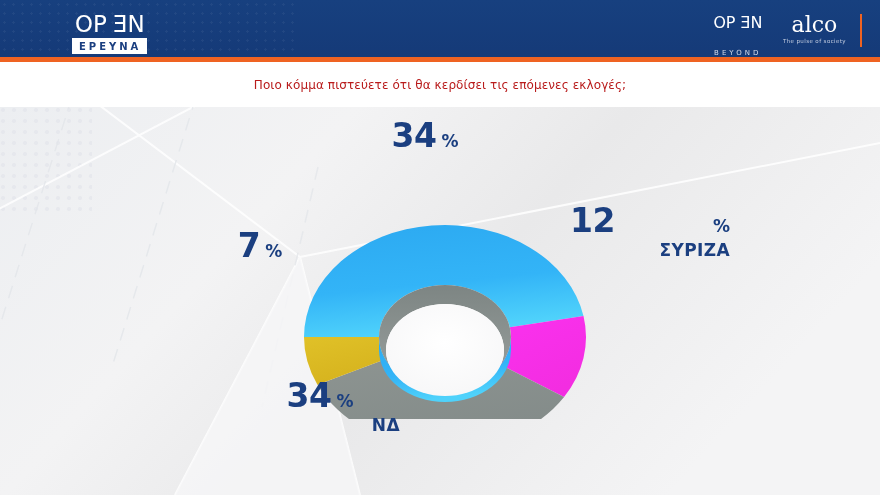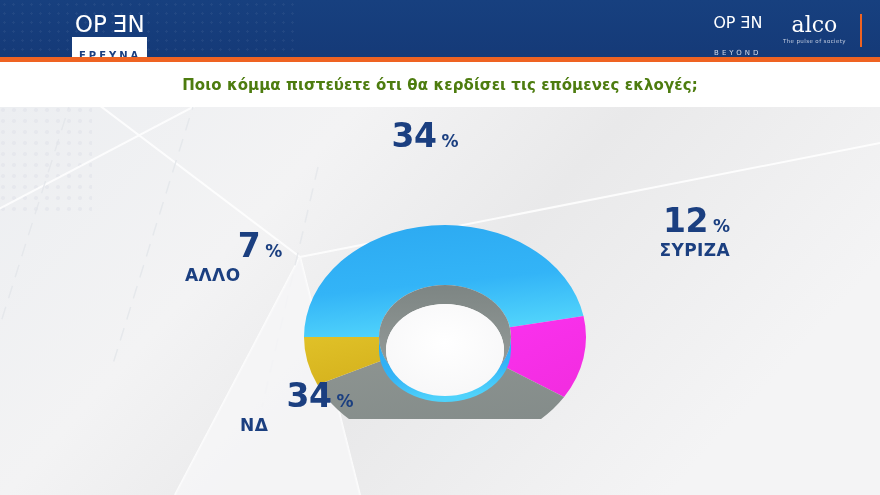--- a/index.html
+++ b/index.html
@@ -64,21 +64,21 @@
   .logo-open-word .o-flip { display: inline-block; transform: scaleX(-1); }
   .logo-open-word .e-glyph { display: inline-block; transform: scaleX(-1); }
   .logo-ereyna-box {
     margin-top: 2px;
     display: inline-block;
     background: #ffffff;
     color: #1b3f80;
     font-size: 10px;
     font-weight: 700;
     letter-spacing: 3px;
-    padding: 14px 6px 2px 7px;
+    padding: 4px 6px 2px 7px;
     line-height: 10px;
   }
 
   
   .logo-right {
     position: absolute;
     right: 18px; top: 14px;
     height: 36px;
     display: flex;
     align-items: flex-start;
@@ -132,23 +132,23 @@
     position: absolute;
     left: 0; top: 62px;
     width: 880px;
     height: 45px;
     background: #ffffff;
     display: flex;
     align-items: center;
     justify-content: center;
   }
   .title-text {
-    font-size: 15px;
-    font-weight: 700;
-    color: #4d7c0f;
+    font-size: 12px;
+    font-weight: 400;
+    color: #b91c1c;
     letter-spacing: 0.1px;
     white-space: nowrap;
   }
 
   
   .stage {
     position: absolute;
     left: 0; top: 107px;
     width: 880px;
     height: 388px;
@@ -164,21 +164,21 @@
     left: 290px;
     top: 80px;
     width: 310px;
     height: 232px;
   }
 
   
   .lbl {
     position: absolute;
     color: #1b3f80;
-    text-align: left;
+    text-align: right;
     line-height: 1;
     white-space: nowrap;
   }
   .lbl .pct-row {
     display: flex;
     align-items: baseline;
     justify-content: center;
     gap: 5px;
   }
   .lbl .num {
@@ -192,21 +192,21 @@
   }
   .lbl .name {
     font-size: 17px;
     font-weight: 700;
     margin-top: 5px;
     letter-spacing: 0.4px;
   }
 
   .lbl-dxda { left: 330px; top: 12px; width: 190px; }
   .lbl-syriza { left: 570px; top: 97px; width: 160px; text-align: left; }
-  .lbl-syriza .pct-row { justify-content: flex-end; }
+  .lbl-syriza .pct-row { justify-content: space-between; }
   .lbl-syriza .name { text-align: right; }
   .lbl-allo { left: 185px; top: 122px; width: 150px; }
   .lbl-nd { left: 240px; top: 272px; width: 160px; }
 </style>
 </head>
 <body>
 
 <div id="screen">
 
   <div class="header-bar">
@@ -333,21 +333,20 @@
         <span class="pctsign">%</span>
       </div>
       <div class="name">ΣΥΡΙΖΑ</div>
     </div>
 
     <div class="lbl lbl-allo">
       <div class="pct-row">
         <span class="num">7</span>
         <span class="pctsign">%</span>
       </div>
-      <div class="name">ΑΛΛΟ</div>
     </div>
 
     <div class="lbl lbl-nd">
       <div class="pct-row">
         <span class="num">34</span>
         <span class="pctsign">%</span>
       </div>
       <div class="name">ΝΔ</div>
     </div>
 

